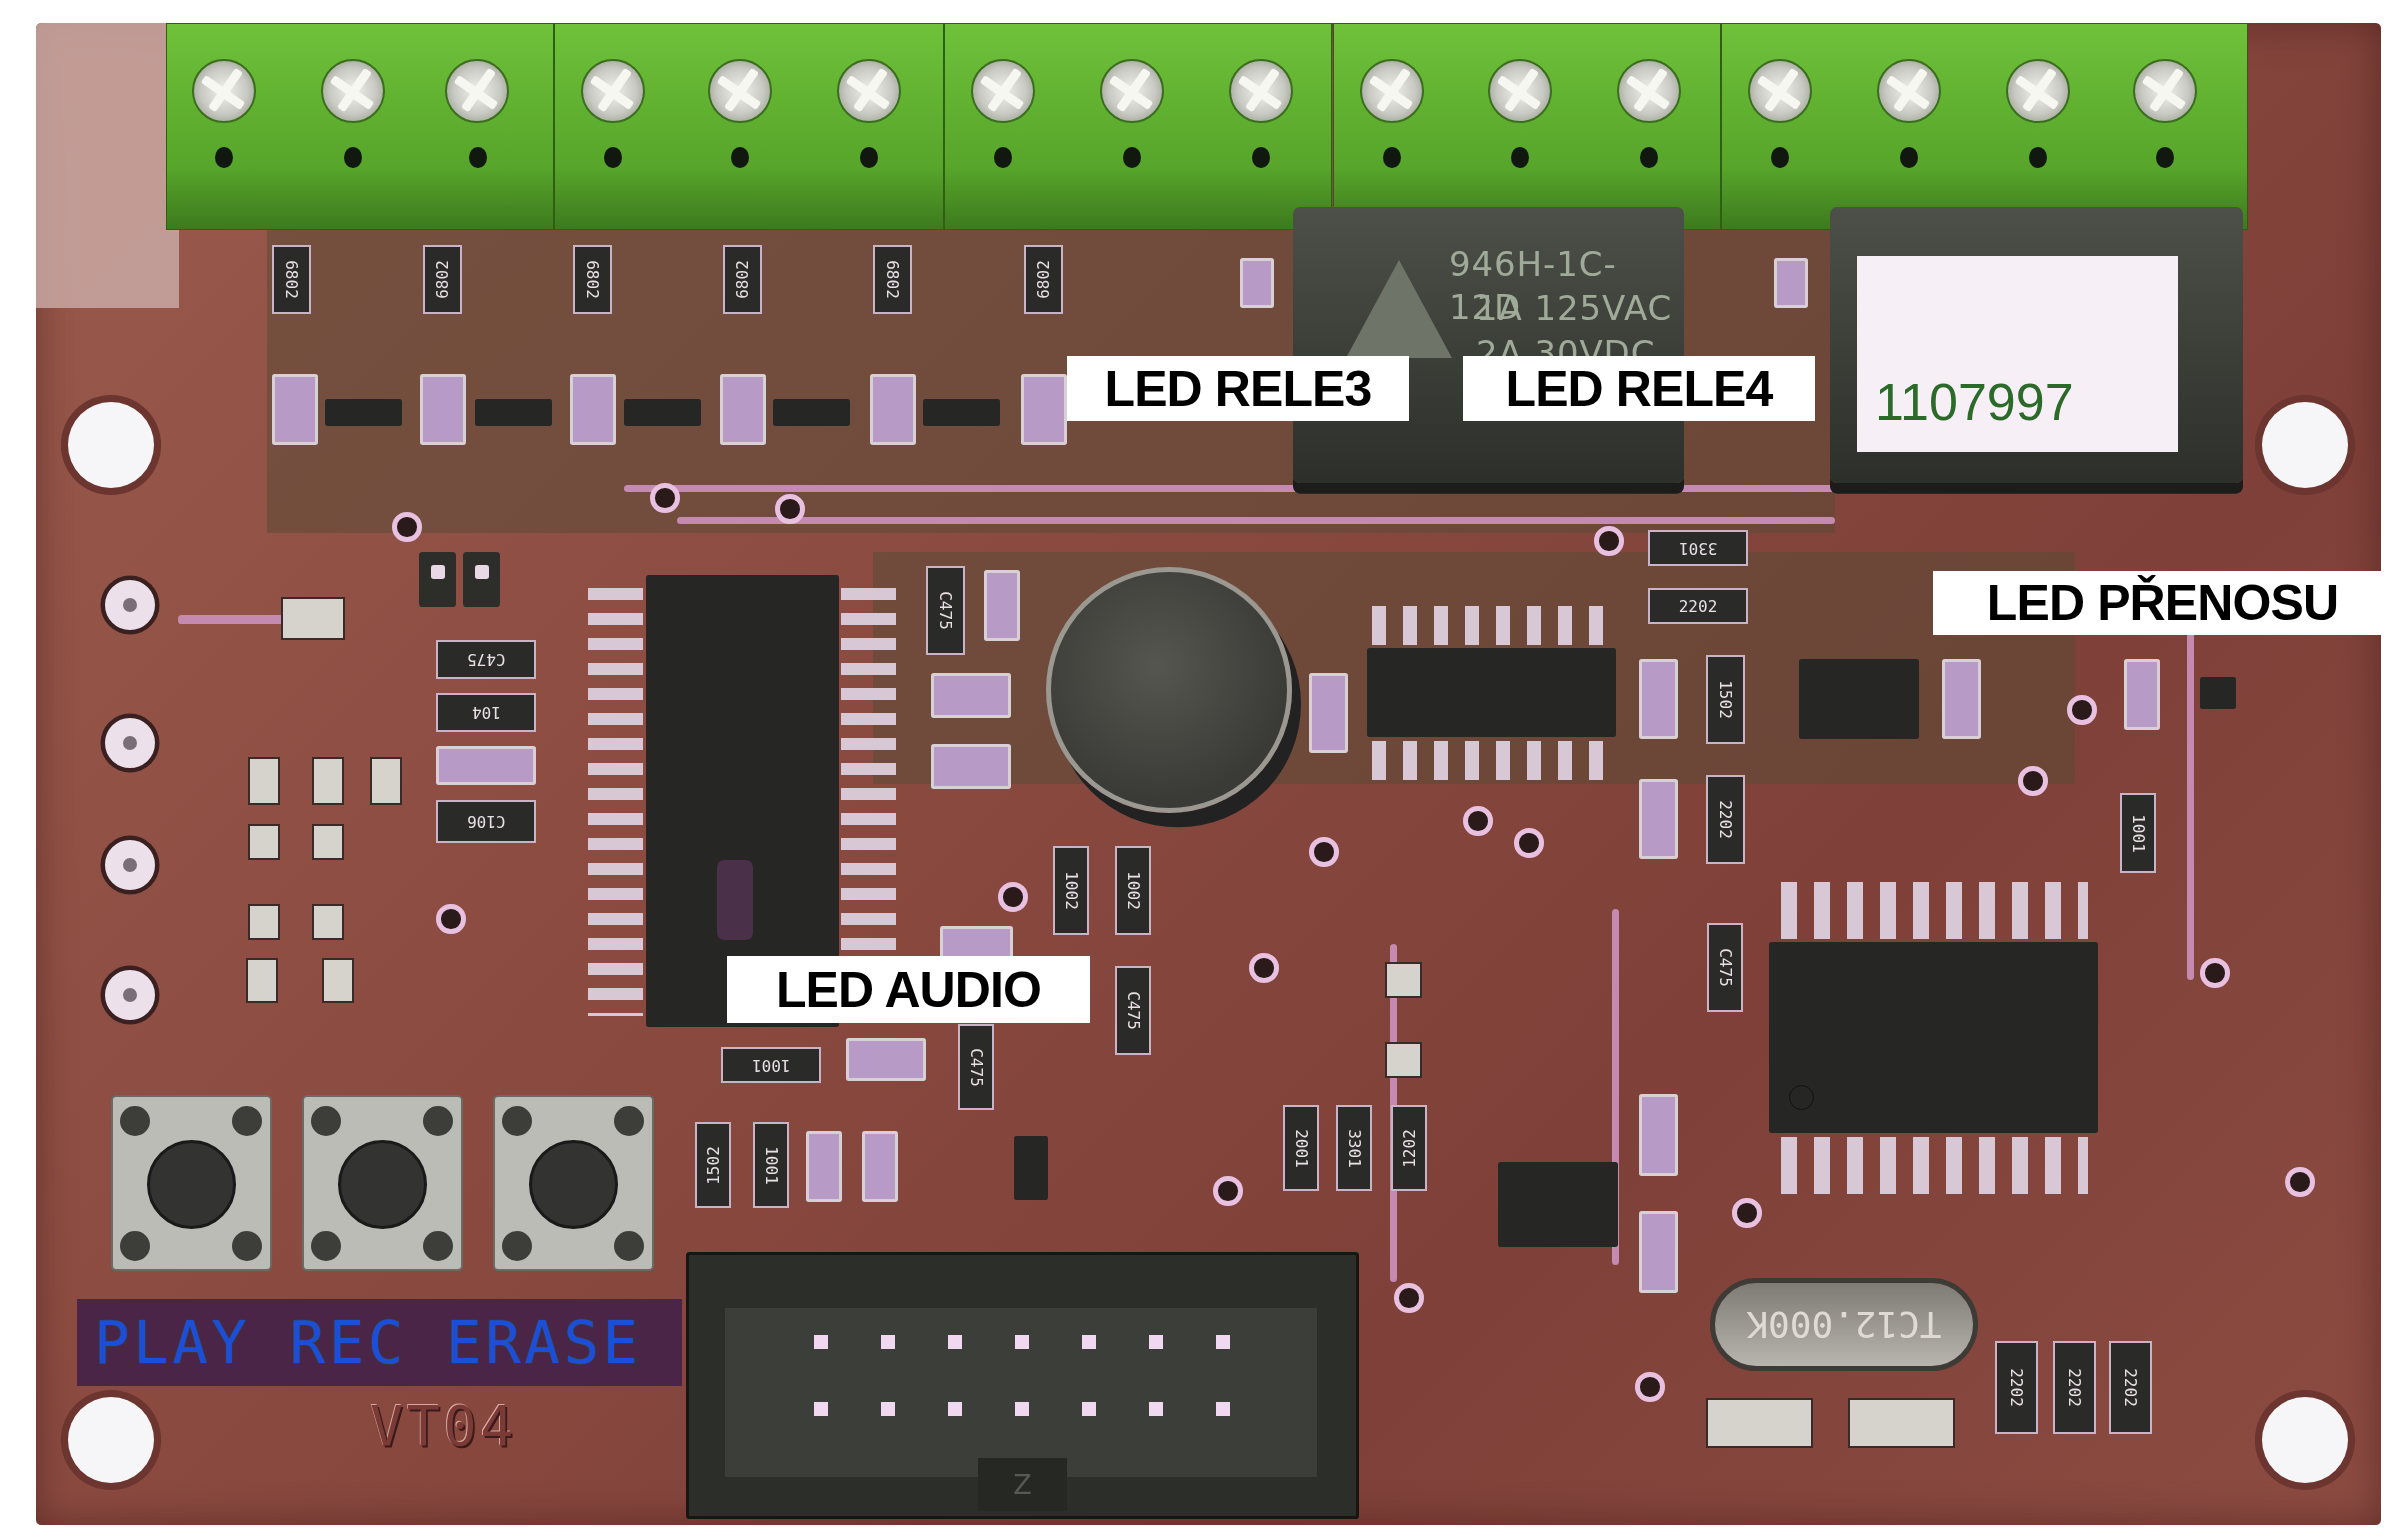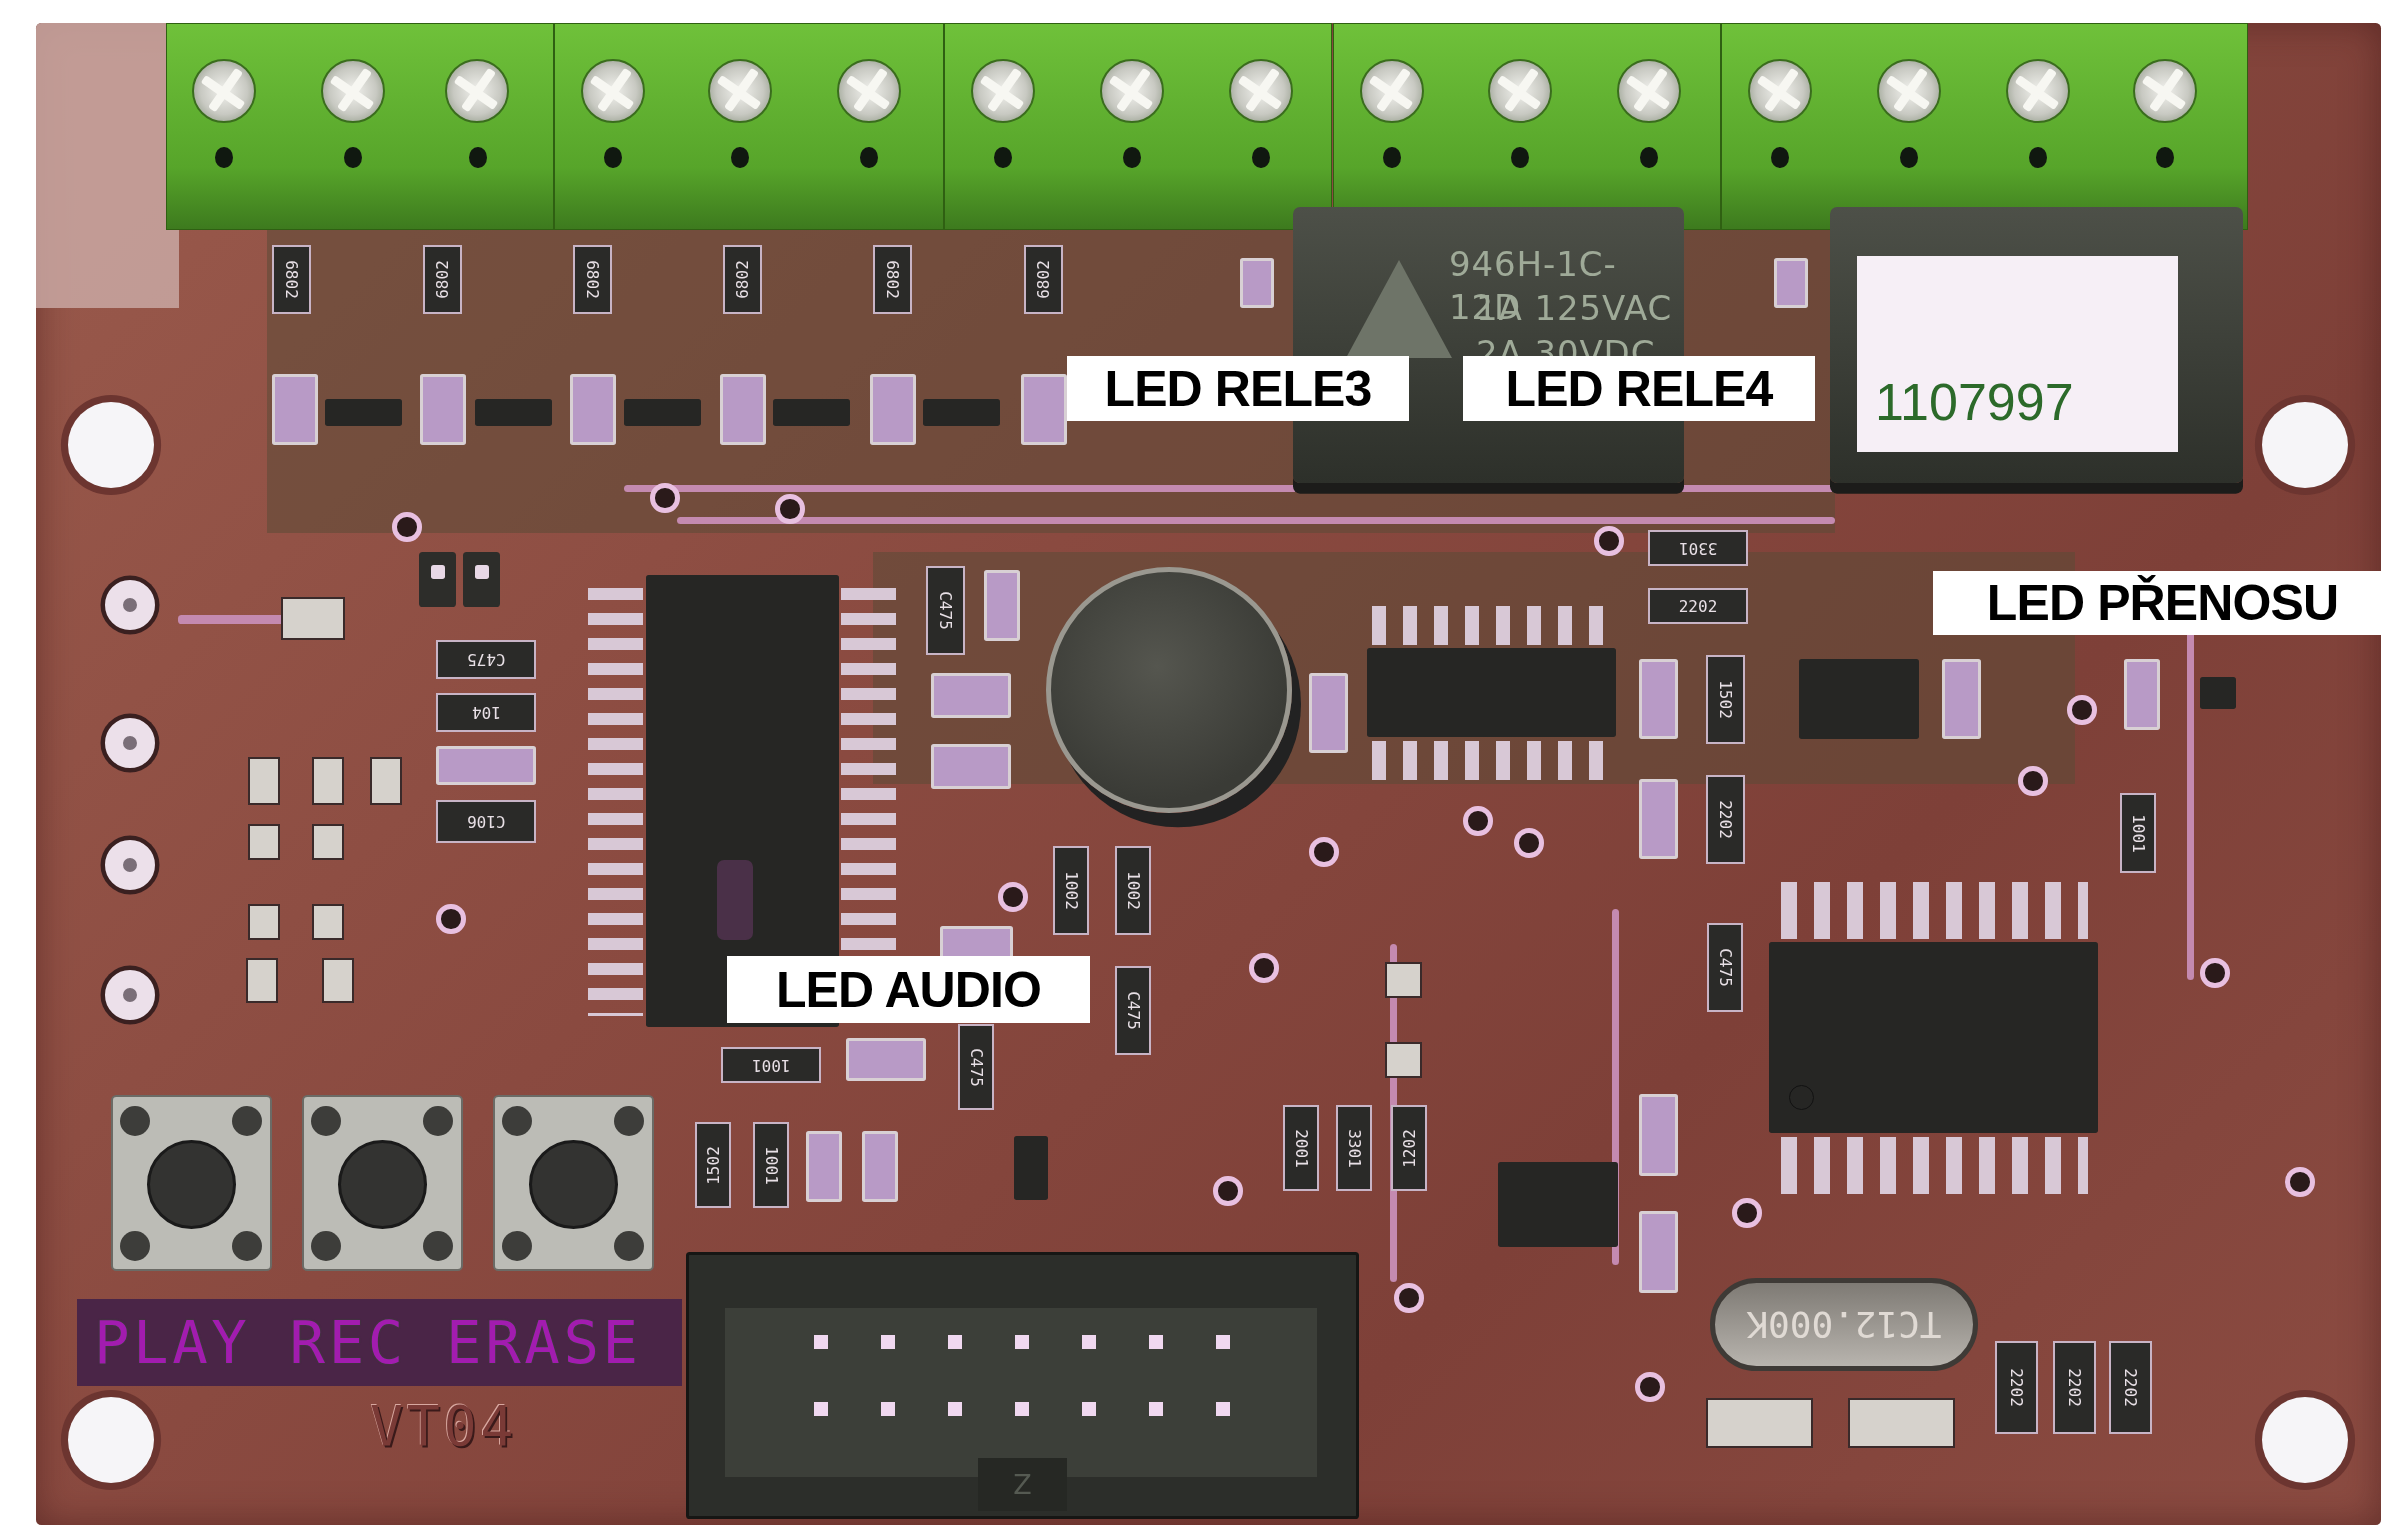--- a/index.html
+++ b/index.html
@@ -25,21 +25,21 @@
   .smd-c { background:#b89ac6; border:3.6px solid #d8d0d4; box-sizing:border-box; border-radius:2.7px; }
   .pad { background:#d6d2cc; border:2.7px solid #3a2a2a; box-sizing:border-box; }
   .via { width:19.6px; height:19.6px; border-radius:50%; background:#2a1a1a; border:5.3px solid #e8c0e0; box-sizing:content-box; }
   .hole { border-radius:50%; background:#f6f5f8; box-shadow: 0 0 0 7.1px #6c3530; }
   .thru { border-radius:50%; background:#7a6e78; border:18px solid #ece0ea; box-shadow: 0 0 0 4.5px #3a2020; box-sizing:content-box; }
   .mic { border-radius:50%; background:radial-gradient(circle at 45% 40%,#55564f,#3a3b36 70%); border:5.3px solid #9a9890; box-sizing:border-box; box-shadow: 9px 14.3px 0 #222; }
   .button { background:#bcbcb6; border:2.7px solid #6b6b66; box-sizing:border-box; border-radius:5.3px; }
   .button-cap { border-radius:50%; background:#333331; border:3.6px solid #1a1a1a; box-sizing:border-box; }
   .button-corner { width:30px; height:30px; border-radius:50%; background:#3d3d3a; }
   .silk-band { background:#4a2547; }
-  .silk-text { color:#a21caf; font-family:"DejaVu Sans Mono", monospace; font-size:59px; letter-spacing:3.6px; text-shadow: 0 0 1.8px #2a5a2a; }
+  .silk-text { color:#1d4ed8; font-family:"DejaVu Sans Mono", monospace; font-size:59px; letter-spacing:3.6px; text-shadow: 0 0 1.8px #2a5a2a; }
   .board-id { color:#7a3a36; font-family:"DejaVu Sans Mono", monospace; font-size:55px; letter-spacing:3.6px; line-height:59px; text-shadow: 1.8px 1.8px 0 #3a1a1a, -0.9px -0.9px 0 #d8a8a0; }
   .idc { background:#2c2e2a; border:3.6px solid #161614; box-sizing:border-box; border-radius:3.6px; }
   .idc-inner { background:#3c3f39; }
   .crystal { background:linear-gradient(#b8b4ae,#7e7a74); border:5.3px solid #3e3a36; box-sizing:border-box; border-radius:53px; color:#e0dad4; font-family:"DejaVu Sans Mono", monospace; font-size:36px; display:flex; align-items:center; justify-content:center; transform:rotate(180deg); }
   .jumper { background:#2d2d2a; border-radius:3.6px; }
   .jumper-pin { width:14.3px; height:14.3px; background:#e8d8e6; border-radius:2.7px; }
 </style>
 </head>
 <body>
 

